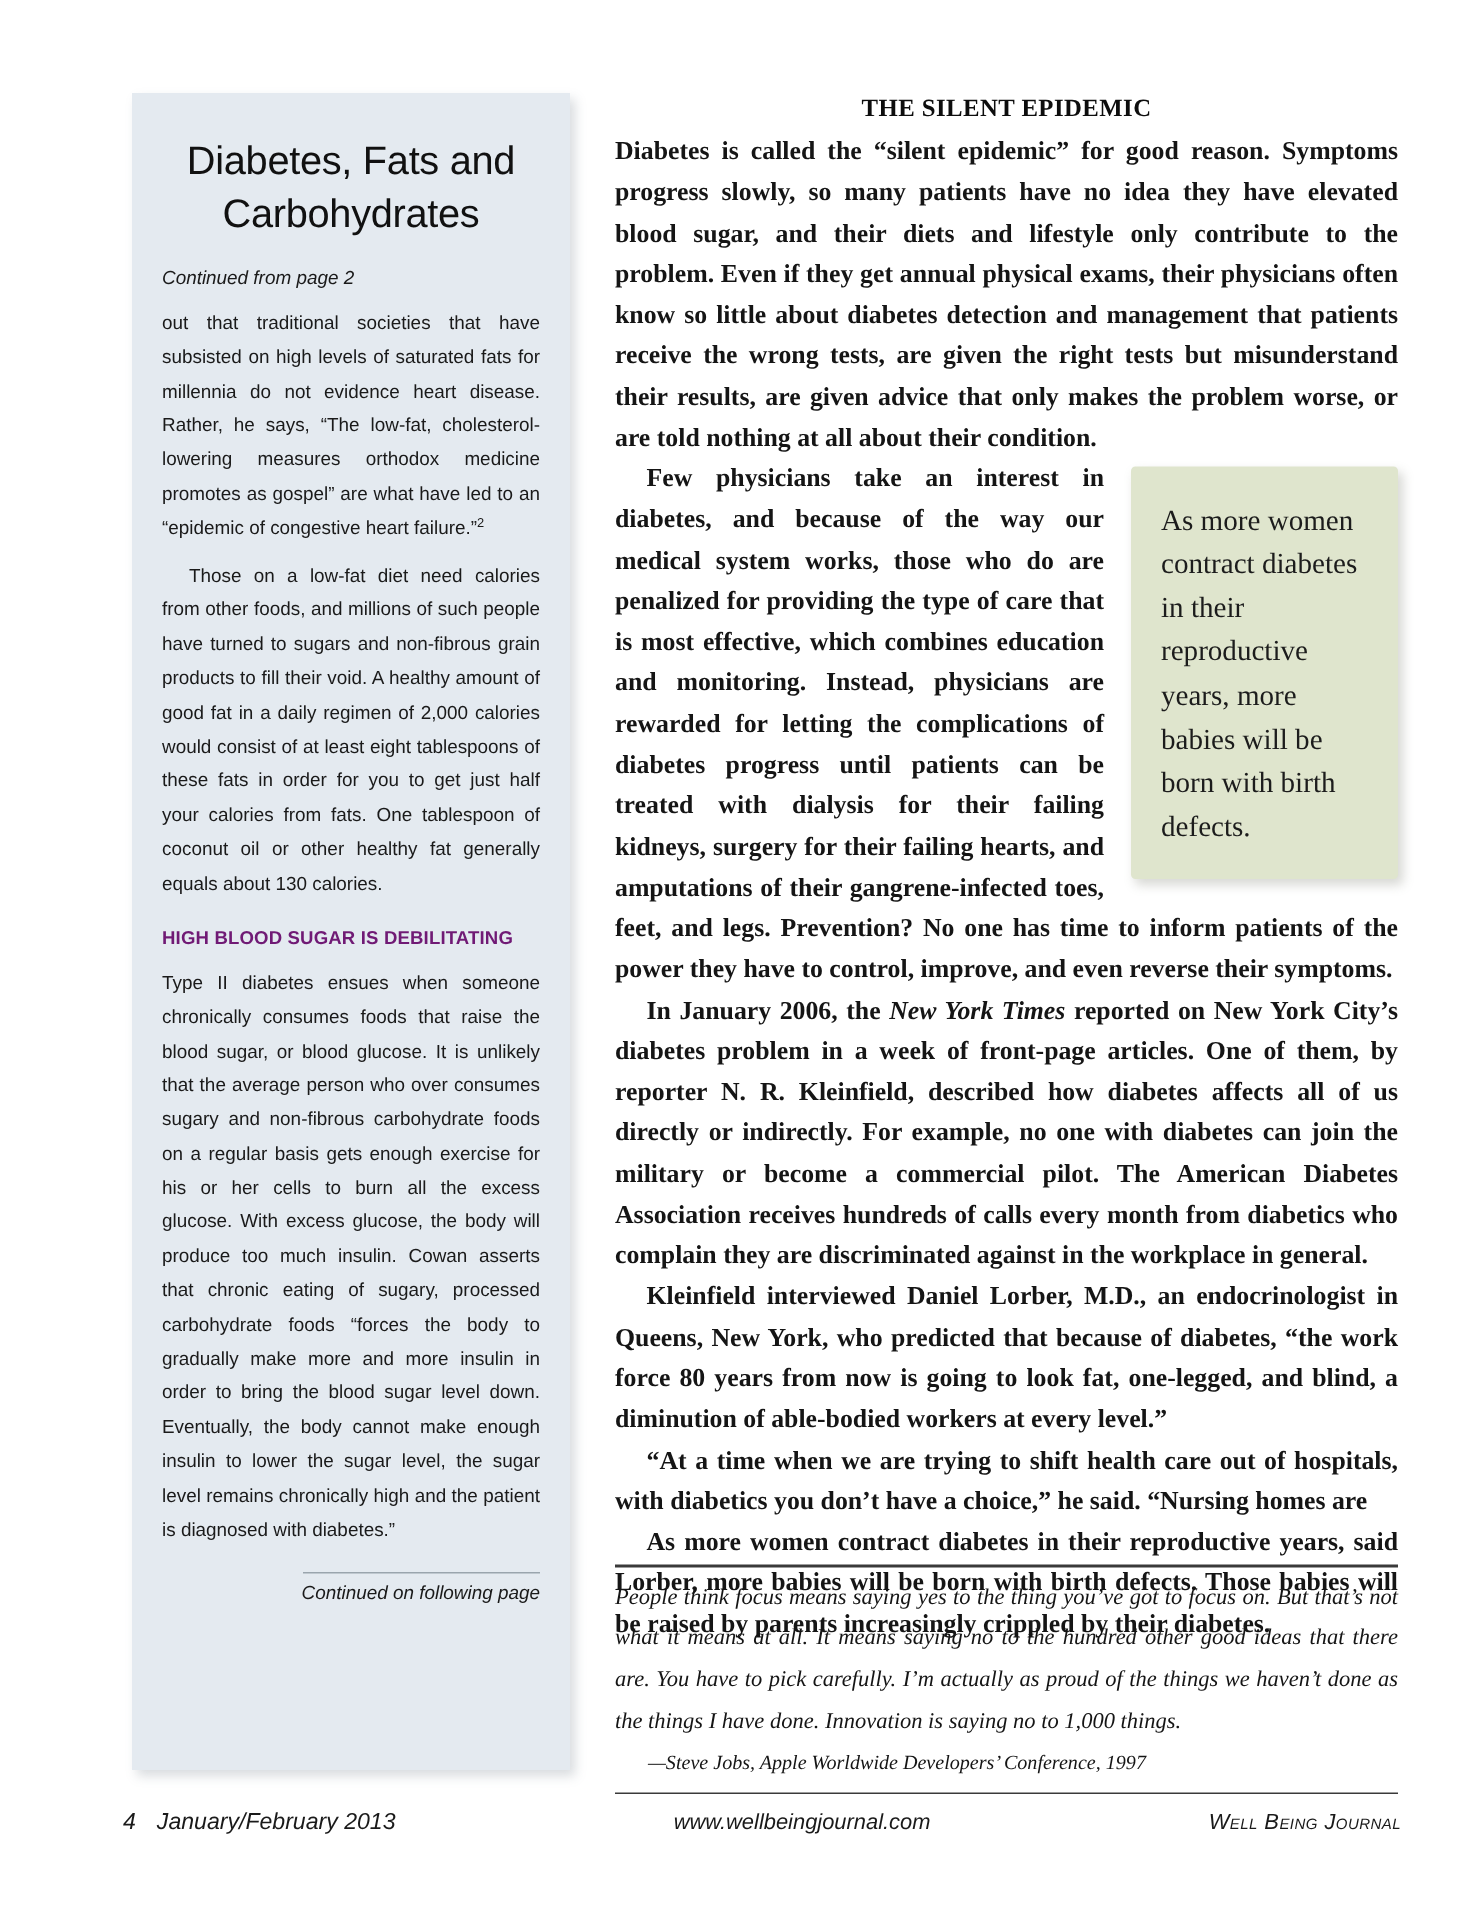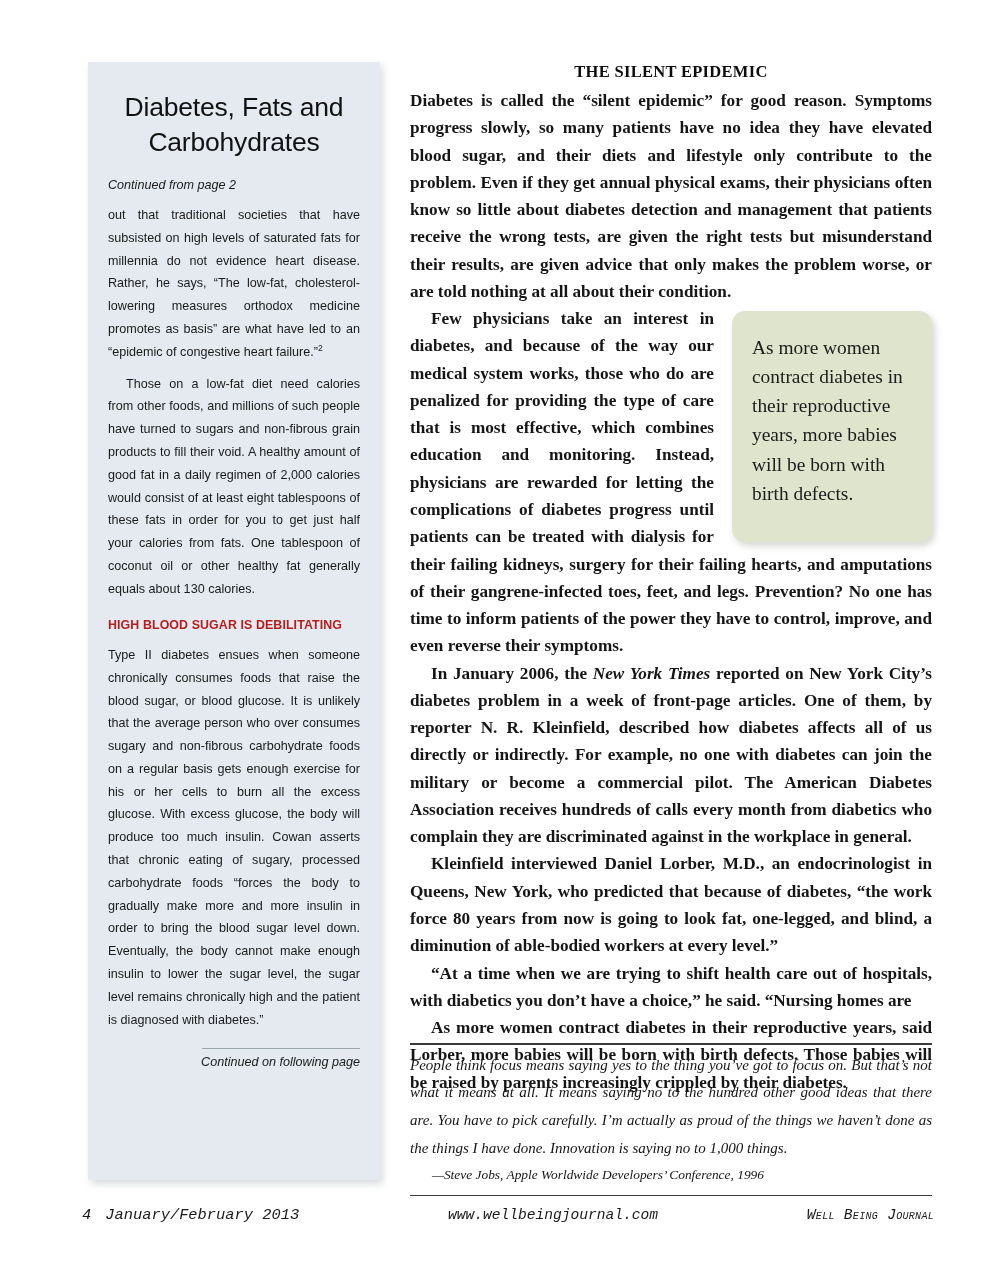--- a/index.html
+++ b/index.html
@@ -67,21 +67,21 @@
     color: #1a1a1a;
     margin: 9px 0 0 0;
   }
   .sb-p.indent { text-indent: 18px; }
   .sb-p.first { margin-top: 12px; }
 
   .sb-head {
     font-family: "Liberation Sans", sans-serif;
     font-size: 12.4px;
     font-weight: bold;
-    color: #b91c1c;
+    color: #701a75;
     margin: 16px 0 0 0;
     letter-spacing: 0.1px;
     line-height: 1.5;
   }
 
   .sb-sup { font-size: 8.6px; vertical-align: super; }
 
   .sb-footer-rule {
     margin: 17px 0 0 auto;
     width: 158px;
@@ -123,26 +123,26 @@
     margin: 0;
     text-align: justify;
     text-justify: inter-word;
     hyphens: manual;
     font-weight: bold;
   }
   .body-p.ind { text-indent: 21px; }
 
   .pullquote {
     float: right;
-    width: 200px;
+    width: 178px;
     margin: 6px 0 8px 18px;
     background: #dfe5cd;
-    border-radius: 13px;
+    border-radius: 3px;
     box-shadow: 3px 4px 7px rgba(130,135,120,0.32);
-    padding: 22px 18px 34px 20px;
+    padding: 22px 18px 20px 20px;
     box-sizing: border-box;
     shape-outside: margin-box;
   }
   .pullquote p {
     font-family: "Liberation Serif", serif;
     font-size: 19.4px;
     line-height: 1.50;
     margin: 0;
     color: #1c1c1c;
   }
@@ -183,21 +183,21 @@
   }
 
   
   .footer {
     position: absolute;
     left: 82px;
     top: 1206px;
     width: 852px;
     display: flex;
     align-items: baseline;
-    font-family: Liberation Mono, monospace;
+    font-family: Liberation Sans, sans-serif;
     font-style: italic;
     color: #1a1a1a;
   }
   .footer-left {
     font-size: 15.4px;
     white-space: nowrap;
   }
   .footer-left .pagenum { margin-right: 14px; }
   .footer-center {
     flex: 1;
@@ -215,21 +215,21 @@
 </head>
 <body>
 
 <div class="page">
 
   <aside class="sidebar">
     <h1 class="sidebar-title">Diabetes, Fats and Carbohydrates</h1>
 
     <p class="sidebar-continued">Continued from page 2</p>
 
-    <p class="sb-p first"><span>out that traditional societies that have subsisted on high levels of saturated fats for millennia do not evidence heart disease. Rather, he says, “The low-fat, cholesterol-lowering measures orthodox medicine promotes as basis” are what have led to an “epidemic of congestive heart failure.”</span><span class="sb-sup">2</span></p>
+    <p class="sb-p first"><span>out that traditional societies that have subsisted on high levels of saturated fats for millennia do not evidence heart disease. Rather, he says, “The low-fat, cholesterol-lowering measures orthodox medicine promotes as gospel” are what have led to an “epidemic of congestive heart failure.”</span><span class="sb-sup">2</span></p>
 
     <p class="sb-p indent">Those on a low-fat diet need calories from other foods, and millions of such people have turned to sugars and non-fibrous grain products to fill their void. A healthy amount of good fat in a daily regimen of 2,000 calories would consist of at least eight tablespoons of these fats in order for you to get just half your calories from fats. One tablespoon of coconut oil or other healthy fat generally equals about 130 calories.</p>
 
     <h2 class="sb-head">HIGH BLOOD SUGAR IS DEBILITATING</h2>
 
     <p class="sb-p">Type II diabetes ensues when someone chronically consumes foods that raise the blood sugar, or blood glucose. It is unlikely that the average person who over consumes sugary and non-fibrous carbohydrate foods on a regular basis gets enough exercise for his or her cells to burn all the excess glucose. With excess glucose, the body will produce too much insulin. Cowan asserts that chronic eating of sugary, processed carbohydrate foods “forces the body to gradually make more and more insulin in order to bring the blood sugar level down. Eventually, the body cannot make enough insulin to lower the sugar level, the sugar level remains chronically high and the patient is diagnosed with diabetes.”</p>
 
     <div class="sb-footer-rule"></div>
     <p class="sb-footer">Continued on following page</p>
   </aside>
@@ -254,21 +254,21 @@
 
     <p class="body-p ind">“At a time when we are trying to shift health care out of hospitals, with diabetics you don’t have a choice,” he said. “Nursing homes are</p>
 
     <p class="body-p ind">As more women contract diabetes in their reproductive years, said Lorber, more babies will be born with birth defects. Those babies will be raised by parents increasingly crippled by their diabetes.</p>
 
   </main>
 
   <section class="quoteblock">
     <div class="qrule"></div>
     <p class="quote-text">People think focus means saying yes to the thing you’ve got to focus on. But that’s not what it means at all. It means saying no to the hundred other good ideas that there are. You have to pick carefully. I’m actually as proud of the things we haven’t done as the things I have done. Innovation is saying no to 1,000 things.</p>
-    <p class="quote-attr">—Steve Jobs, Apple Worldwide Developers’ Conference, 1996</p>
+    <p class="quote-attr">—Steve Jobs, Apple Worldwide Developers’ Conference, 1997</p>
     <div class="qrule bottom"></div>
   </section>
 
   <footer class="footer">
     <div class="footer-left">
       <span class="pagenum">4</span><span>January/February 2013</span>
     </div>
     <div class="footer-center">www.wellbeingjournal.com</div>
     <div class="footer-right">Well Being Journal</div>
   </footer>

